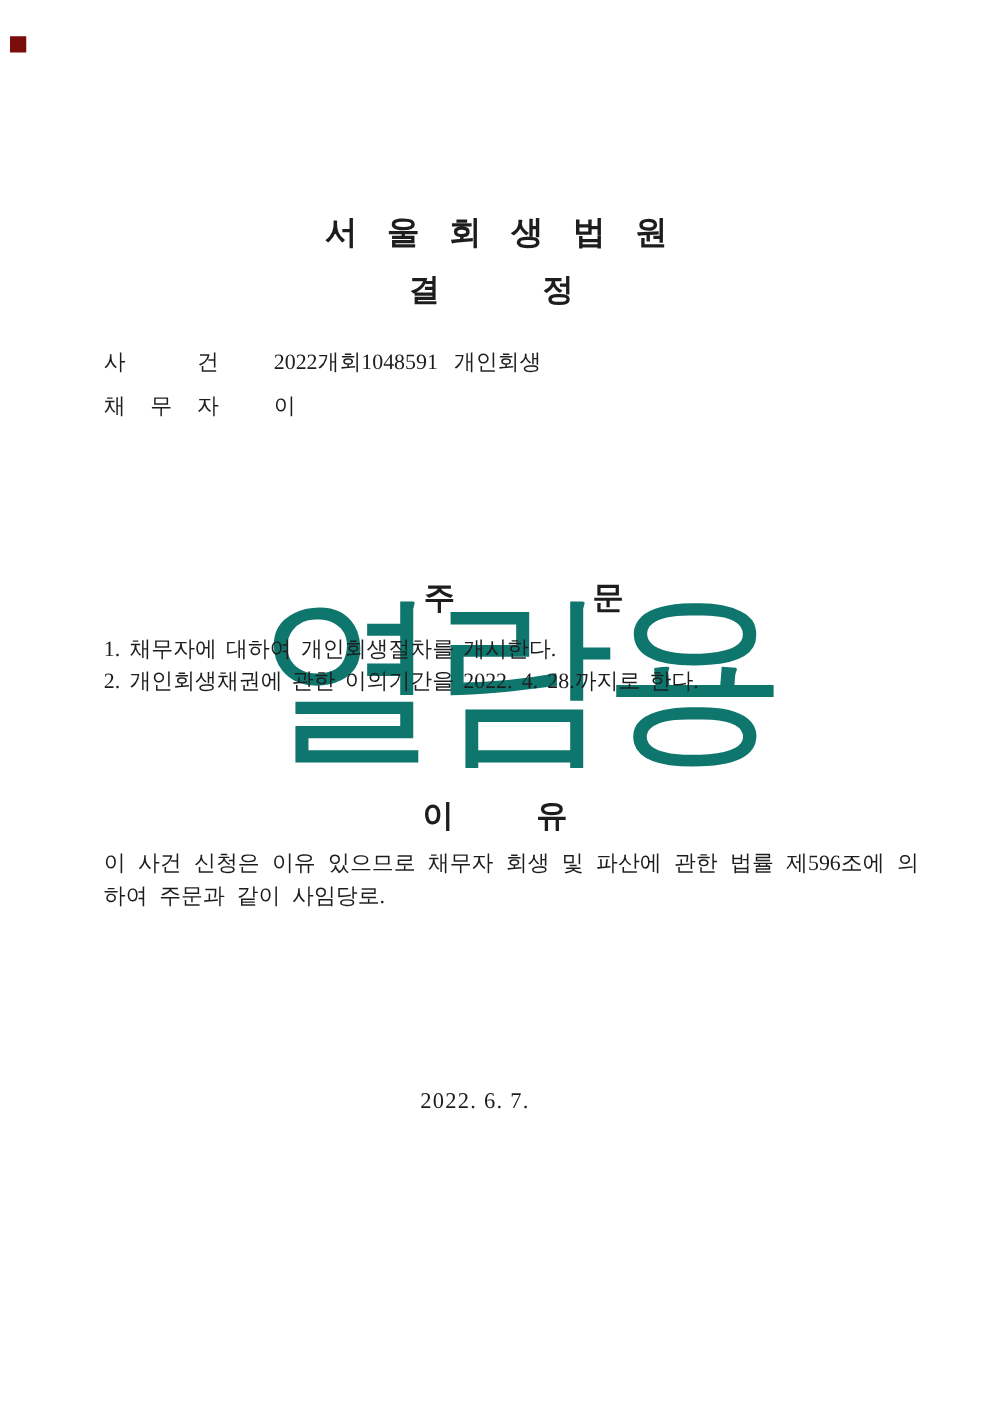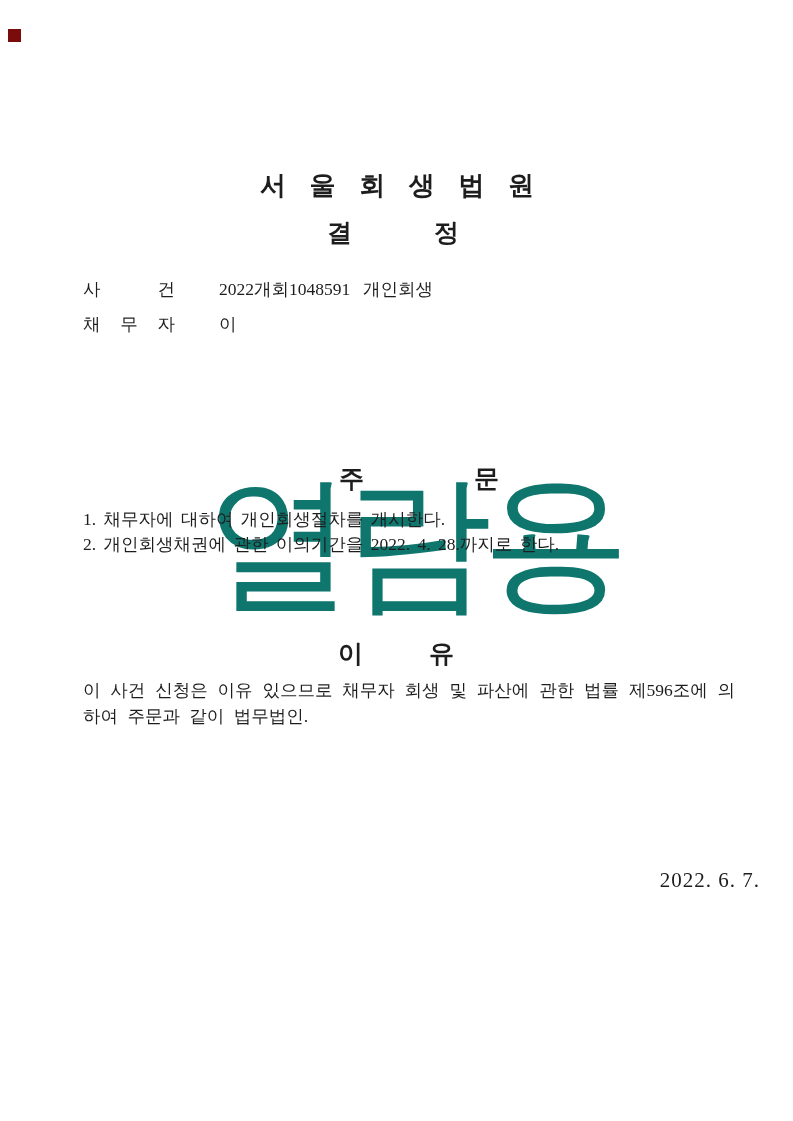--- a/index.html
+++ b/index.html
@@ -72,21 +72,21 @@
     text-align:justify;
     word-spacing:3px;
   }
   .reason-text{
     position:absolute;left:83px;top:678px;width:652px;
     font-size:17.5px;line-height:25.5px;
     text-align:justify;word-spacing:5px;
   }
   .doc-date{
     position:absolute;left:0;top:869px;width:760px;
-    text-align:right;font-size:21px;line-height:22px;
+    text-align:center;font-size:18px;line-height:22px;
     letter-spacing:1px;
   }
 </style>
 </head>
 <body>
 
 <div class="page">
 
   <div class="red-mark"></div>
 
@@ -134,18 +134,18 @@
     <div class="order-list">
       <div class="order-item"><span>1.</span> <span>채무자에 대하여 개인회생절차를 개시한다.</span></div>
       <div class="order-item"><span>2.</span> <span>개인회생채권에 관한 이의기간을 2022. 4. 28.까지로 한다.</span></div>
     </div>
 
     <div class="section-head head-iyu char-just">
         <span>이</span>
         <span>유</span>
       </div>
 
-    <div class="reason-text">이 사건 신청은 이유 있으므로 채무자 회생 및 파산에 관한 법률 제596조에 의하여 주문과 같이 법무법인.</div>
+    <div class="reason-text">이 사건 신청은 이유 있으므로 채무자 회생 및 파산에 관한 법률 제596조에 의하여 주문과 같이 사임당로.</div>
 
     <div class="doc-date">2022. 6. 7.</div>
 
   </div>
 </div>
 
 </body></html>

